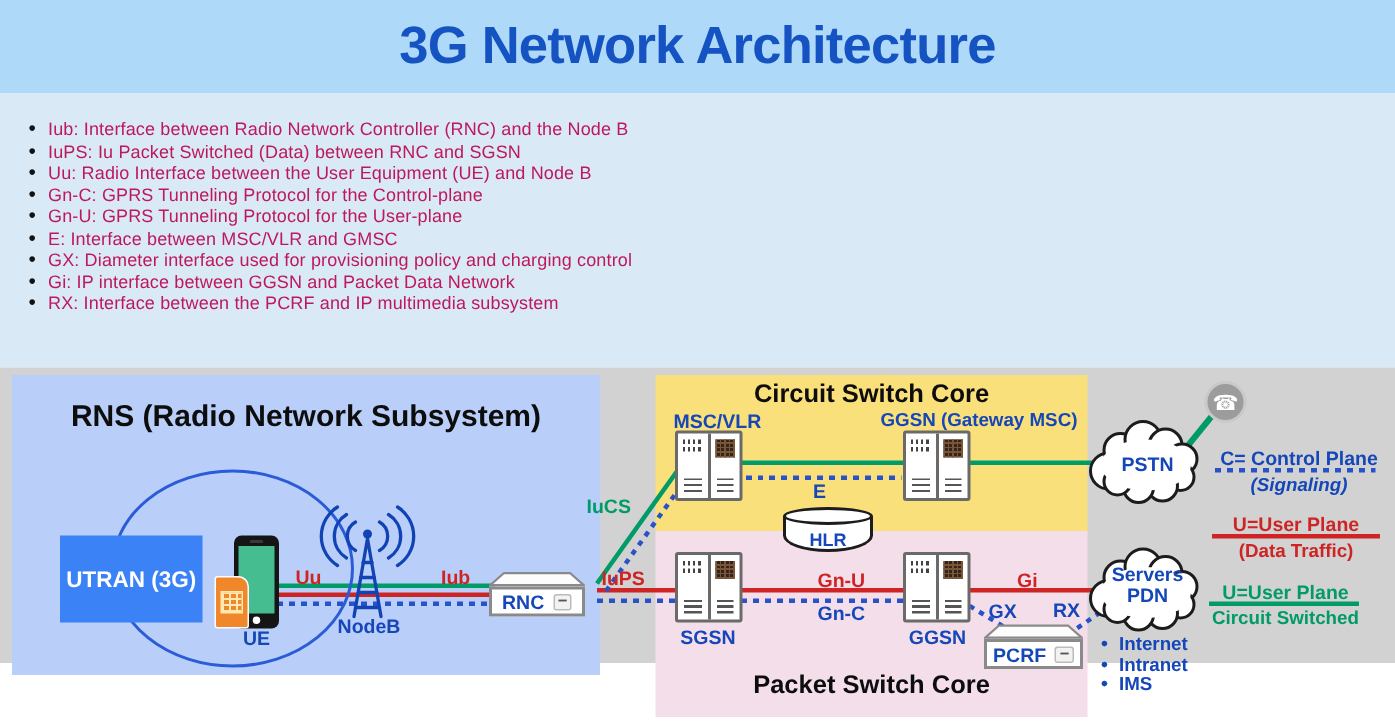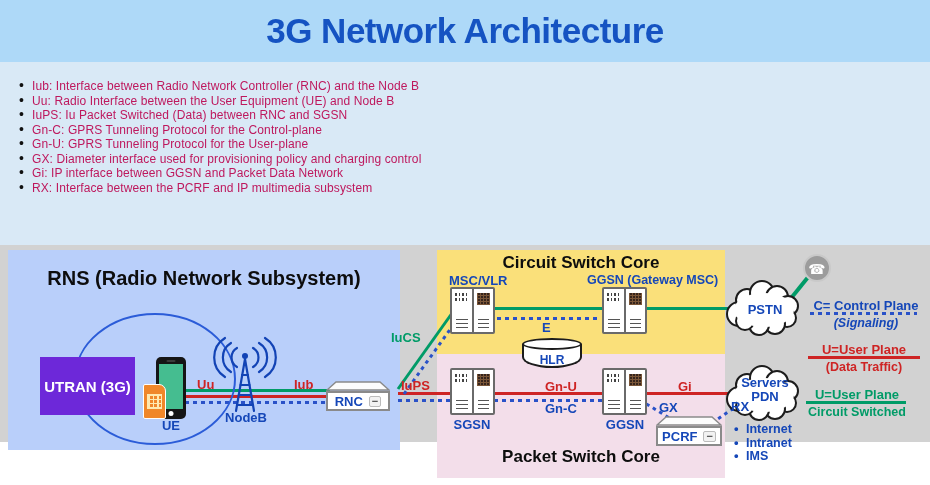--- a/index.html
+++ b/index.html
@@ -29,21 +29,21 @@
   .lbl{position:absolute;z-index:6;font-weight:bold;font-size:13px;white-space:nowrap;}
   .blue{color:#1547B8}.red{color:#CE2424}.green{color:#009B67}
   .ctr{text-align:center;}
   
   .hline{position:absolute;z-index:2;height:3px;}
   .lngreen{background:#009B67;}
   .lnred{background:#CE2424;}
   .lndot{background:repeating-linear-gradient(90deg,#2A52C8 0 4px,transparent 4px 8px);}
   .overlay{position:absolute;left:0;top:0;z-index:3;pointer-events:none;}
   
-  .utran{position:absolute;left:40px;top:112px;width:95px;height:58px;background:#6d28d9;z-index:4;
+  .utran{position:absolute;left:40px;top:112px;width:95px;height:58px;background:#3b82f6;z-index:4;
          display:flex;align-items:center;justify-content:center;color:#fff;font-weight:bold;font-size:15px;}
   
   .phone{position:absolute;left:156px;top:112px;width:30px;height:62px;background:#151515;
          border-radius:5px;z-index:4;}
   .phone .screen{position:absolute;left:3px;right:3px;top:7px;bottom:10px;background:#45BD90;}
   .phone .speaker{position:absolute;top:3px;left:50%;transform:translateX(-50%);width:9px;height:2px;background:#3a3a3a;border-radius:1px;}
   .phone .home{position:absolute;bottom:3px;left:50%;transform:translateX(-50%);width:5px;height:5px;background:#fff;border-radius:50%;}
   .sim{position:absolute;left:143px;top:139px;width:21px;height:33px;background:#F0872A;
        border:1px solid #fff;border-radius:2px 7px 2px 2px;z-index:5;}
   .sim .chip{margin:9px 3px 0;height:13px;
@@ -93,24 +93,25 @@
 <body>
 
 <div class="stage">
 
   <div class="header">
     <h1>3G Network Architecture</h1>
   </div>
 
   <div class="notes">
       <div class="note-item">Iub: Interface between Radio Network Controller (RNC) and the Node B</div>
+      <div class="note-item">IuPS: Iu Packet Switched (Data) between RNC and SGSN</div>
       <div class="note-item">Uu: Radio Interface between the User Equipment (UE) and Node B</div>
-      <div class="note-item">IuPS: Iu Packet Switched (Data) between RNC and SGSN</div>
       <div class="note-item">Gn-C: GPRS Tunneling Protocol for the Control-plane</div>
       <div class="note-item">Gn-U: GPRS Tunneling Protocol for the User-plane</div>
+      <div class="note-item">E: Interface between MSC/VLR and GMSC</div>
       <div class="note-item">GX: Diameter interface used for provisioning policy and charging control</div>
       <div class="note-item">Gi: IP interface between GGSN and Packet Data Network</div>
       <div class="note-item">RX: Interface between the PCRF and IP multimedia subsystem</div>
     </div>
 
   <div class="diagram">
 
     <div class="zone rns-box"></div>
     <div class="zone cs-box"></div>
     <div class="zone ps-box"></div>
@@ -179,21 +180,21 @@
 
     <div class="lbl red" style="left:197px;top:132px;">Uu</div>
     <div class="lbl red" style="left:294px;top:132px;">Iub</div>
     <div class="lbl green" style="left:391px;top:85px;">IuCS</div>
     <div class="lbl red" style="left:401px;top:133px;">IuPS</div>
     <div class="lbl blue" style="left:542px;top:75px;">E</div>
     <div class="lbl red" style="left:545px;top:134px;">Gn-U</div>
     <div class="lbl blue" style="left:545px;top:156px;">Gn-C</div>
     <div class="lbl red" style="left:678px;top:134px;">Gi</div>
     <div class="lbl blue" style="left:659px;top:155px;">GX</div>
-    <div class="lbl blue" style="left:731px;top:154px;">RX</div>
+    <div class="lbl blue" style="left:702px;top:154px;">RX</div>
 
     <div class="box3d" style="left:326px;top:136px;width:64px;">
       <svg width="64" height="10">
         <polygon points="10,1 54,1 63,9 1,9" fill="#fcfcfc" stroke="#8a8a8a" stroke-width="1.5"></polygon>
       </svg>
       <div class="front">
         <span>RNC</span>
         <span class="dash">−</span>
       </div>
     </div>

